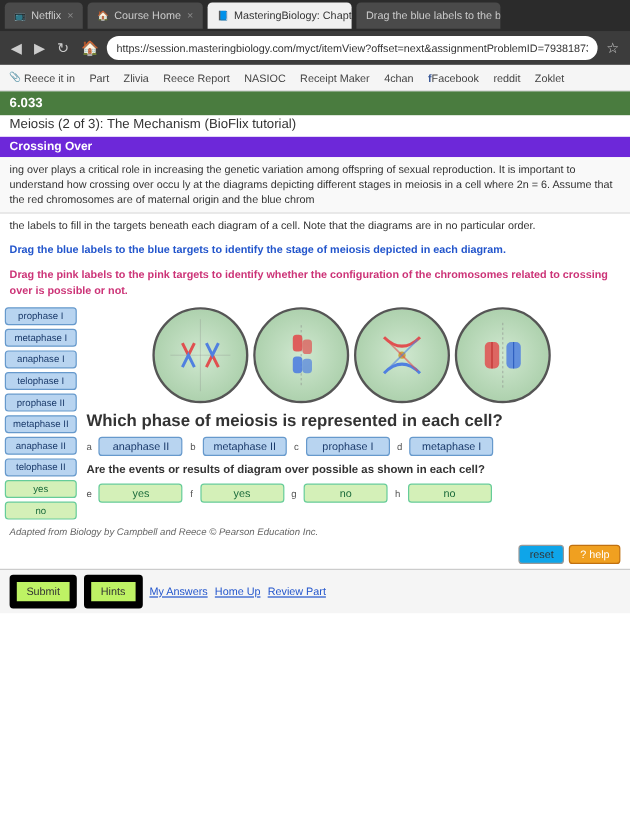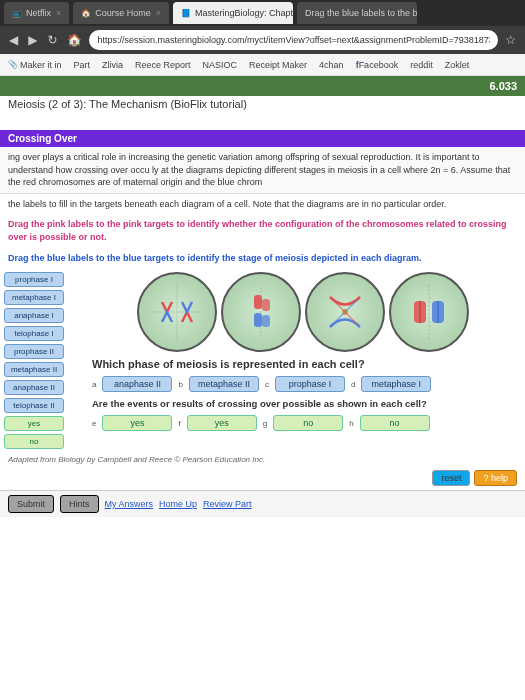--- a/index.html
+++ b/index.html
@@ -112,25 +112,24 @@
       height: calc(700px - 76px);
       overflow-y: auto;
     }
 
     .page-header {
       background: #4a7c3f;
       color: white;
       padding: 4px 8px;
       font-size: 11px;
       font-weight: bold;
-      text-align: right;
     }
 
     .problem-title {
-      padding: 2px 8px 20px;
+      padding: 2px 8px 4px;
       font-size: 11px;
       color: #333;
     }
 
     .crossing-over-header {
       background: #6d28d9;
       color: white;
       padding: 3px 8px;
       font-size: 10px;
       font-weight: bold;
@@ -159,21 +158,21 @@
 
     .instruction-pink {
       color: #cc3377;
       font-weight: bold;
     }
 
     
     .diagrams-section {
       display: flex;
       padding: 4px;
-      gap: 20px;
+      gap: 0;
     }
 
     .labels-sidebar {
       display: flex;
       flex-direction: column;
       gap: 3px;
       min-width: 60px;
     }
 
     .label-item {
@@ -255,21 +254,21 @@
     }
 
     .answer-box.green {
       background: #d4f0b8;
       border-color: #66cc99;
       color: #1a6a3a;
     }
 
     .phase-question {
       font-weight: bold;
-      font-size: 11px;
+      font-size: 14px;
       color: #333;
       padding: 2px 8px;
     }
 
     .crossing-question {
       font-weight: bold;
       font-size: 9.5px;
       color: #333;
       padding: 2px 8px;
     }
@@ -310,22 +309,22 @@
       align-items: center;
       gap: 6px;
       padding: 4px 8px;
       border-top: 1px solid #ccc;
       background: #f5f5f5;
     }
 
     .footer-btn {
       padding: 3px 8px;
       font-size: 9px;
-      border: 1px solid #000000;
-      background: #a3a3a3;
+      border: 6px solid #000000;
+      background: #bef264;
       border-radius: 3px;
       cursor: pointer;
       color: #333;
     }
 
     .footer-link {
       font-size: 9px;
       color: #2255cc;
       text-decoration: underline;
       cursor: pointer;
@@ -375,21 +374,21 @@
     <span class="nav-icon">▶</span>
     <span class="nav-icon">↻</span>
     <span class="nav-icon">🏠</span>
     <input class="url-input" type="text" readonly="" value="https://session.masteringbiology.com/myct/itemView?offset=next&amp;assignmentProblemID=79381873" style="">
     <span class="nav-icon">☆</span>
   </div>
 
   <div class="bookmarks-bar">
     <div class="bookmark-item">
       <span class="bk-icon">📎</span>
-      <span>Maker it in</span>
+      <span>Reece it in</span>
     </div>
     <div class="bookmark-item">
       <span>Part</span>
     </div>
     <div class="bookmark-item">
       <span>Zlivia</span>
     </div>
     <div class="bookmark-item">
       <span>Reece Report</span>
     </div>
@@ -431,25 +430,25 @@
 
   <div class="crossing-over-text">
     <span>ing over plays a critical role in increasing the genetic variation among offspring of sexual reproduction. It is important to understand how crossing over occu ly at the diagrams depicting different stages in meiosis in a cell where 2n = 6. Assume that the red chromosomes are of maternal origin and the blue chrom</span>
   </div>
 
   <div class="instruction-text">
     <span>the labels to fill in the targets beneath each diagram of a cell. Note that the diagrams are in no particular order.</span>
   </div>
 
   <div class="instruction-text">
+    <span class="instruction-blue">Drag the blue labels to the blue targets to identify the stage of meiosis depicted in each diagram.</span>
+  </div>
+
+  <div class="instruction-text">
     <span class="instruction-pink">Drag the pink labels to the pink targets to identify whether the configuration of the chromosomes related to crossing over is possible or not.</span>
-  </div>
-
-  <div class="instruction-text">
-    <span class="instruction-blue">Drag the blue labels to the blue targets to identify the stage of meiosis depicted in each diagram.</span>
   </div>
 
   <div class="diagrams-section">
 
     <div class="labels-sidebar">
       <div class="label-item">prophase I</div>
       <div class="label-item">metaphase I</div>
       <div class="label-item">anaphase I</div>
       <div class="label-item">telophase I</div>
       <div class="label-item">prophase II</div>
@@ -539,21 +538,21 @@
         <div class="answer-box">
           <span>prophase I</span>
         </div>
         <span style="font-size:8px; color:#555;">d</span>
         <div class="answer-box">
           <span>metaphase I</span>
         </div>
       </div>
 
       <div class="crossing-question">
-        <span>Are the events or results of crossing over possible as shown in each cell?</span>
+        <span>Are the events or results of diagram over possible as shown in each cell?</span>
       </div>
 
       <div class="question-row" style="padding: 0 8px;">
         <span style="font-size:8px; color:#555;">e</span>
         <div class="answer-box green">
           <span>yes</span>
         </div>
         <span style="font-size:8px; color:#555;">f</span>
         <div class="answer-box green">
           <span>yes</span>

